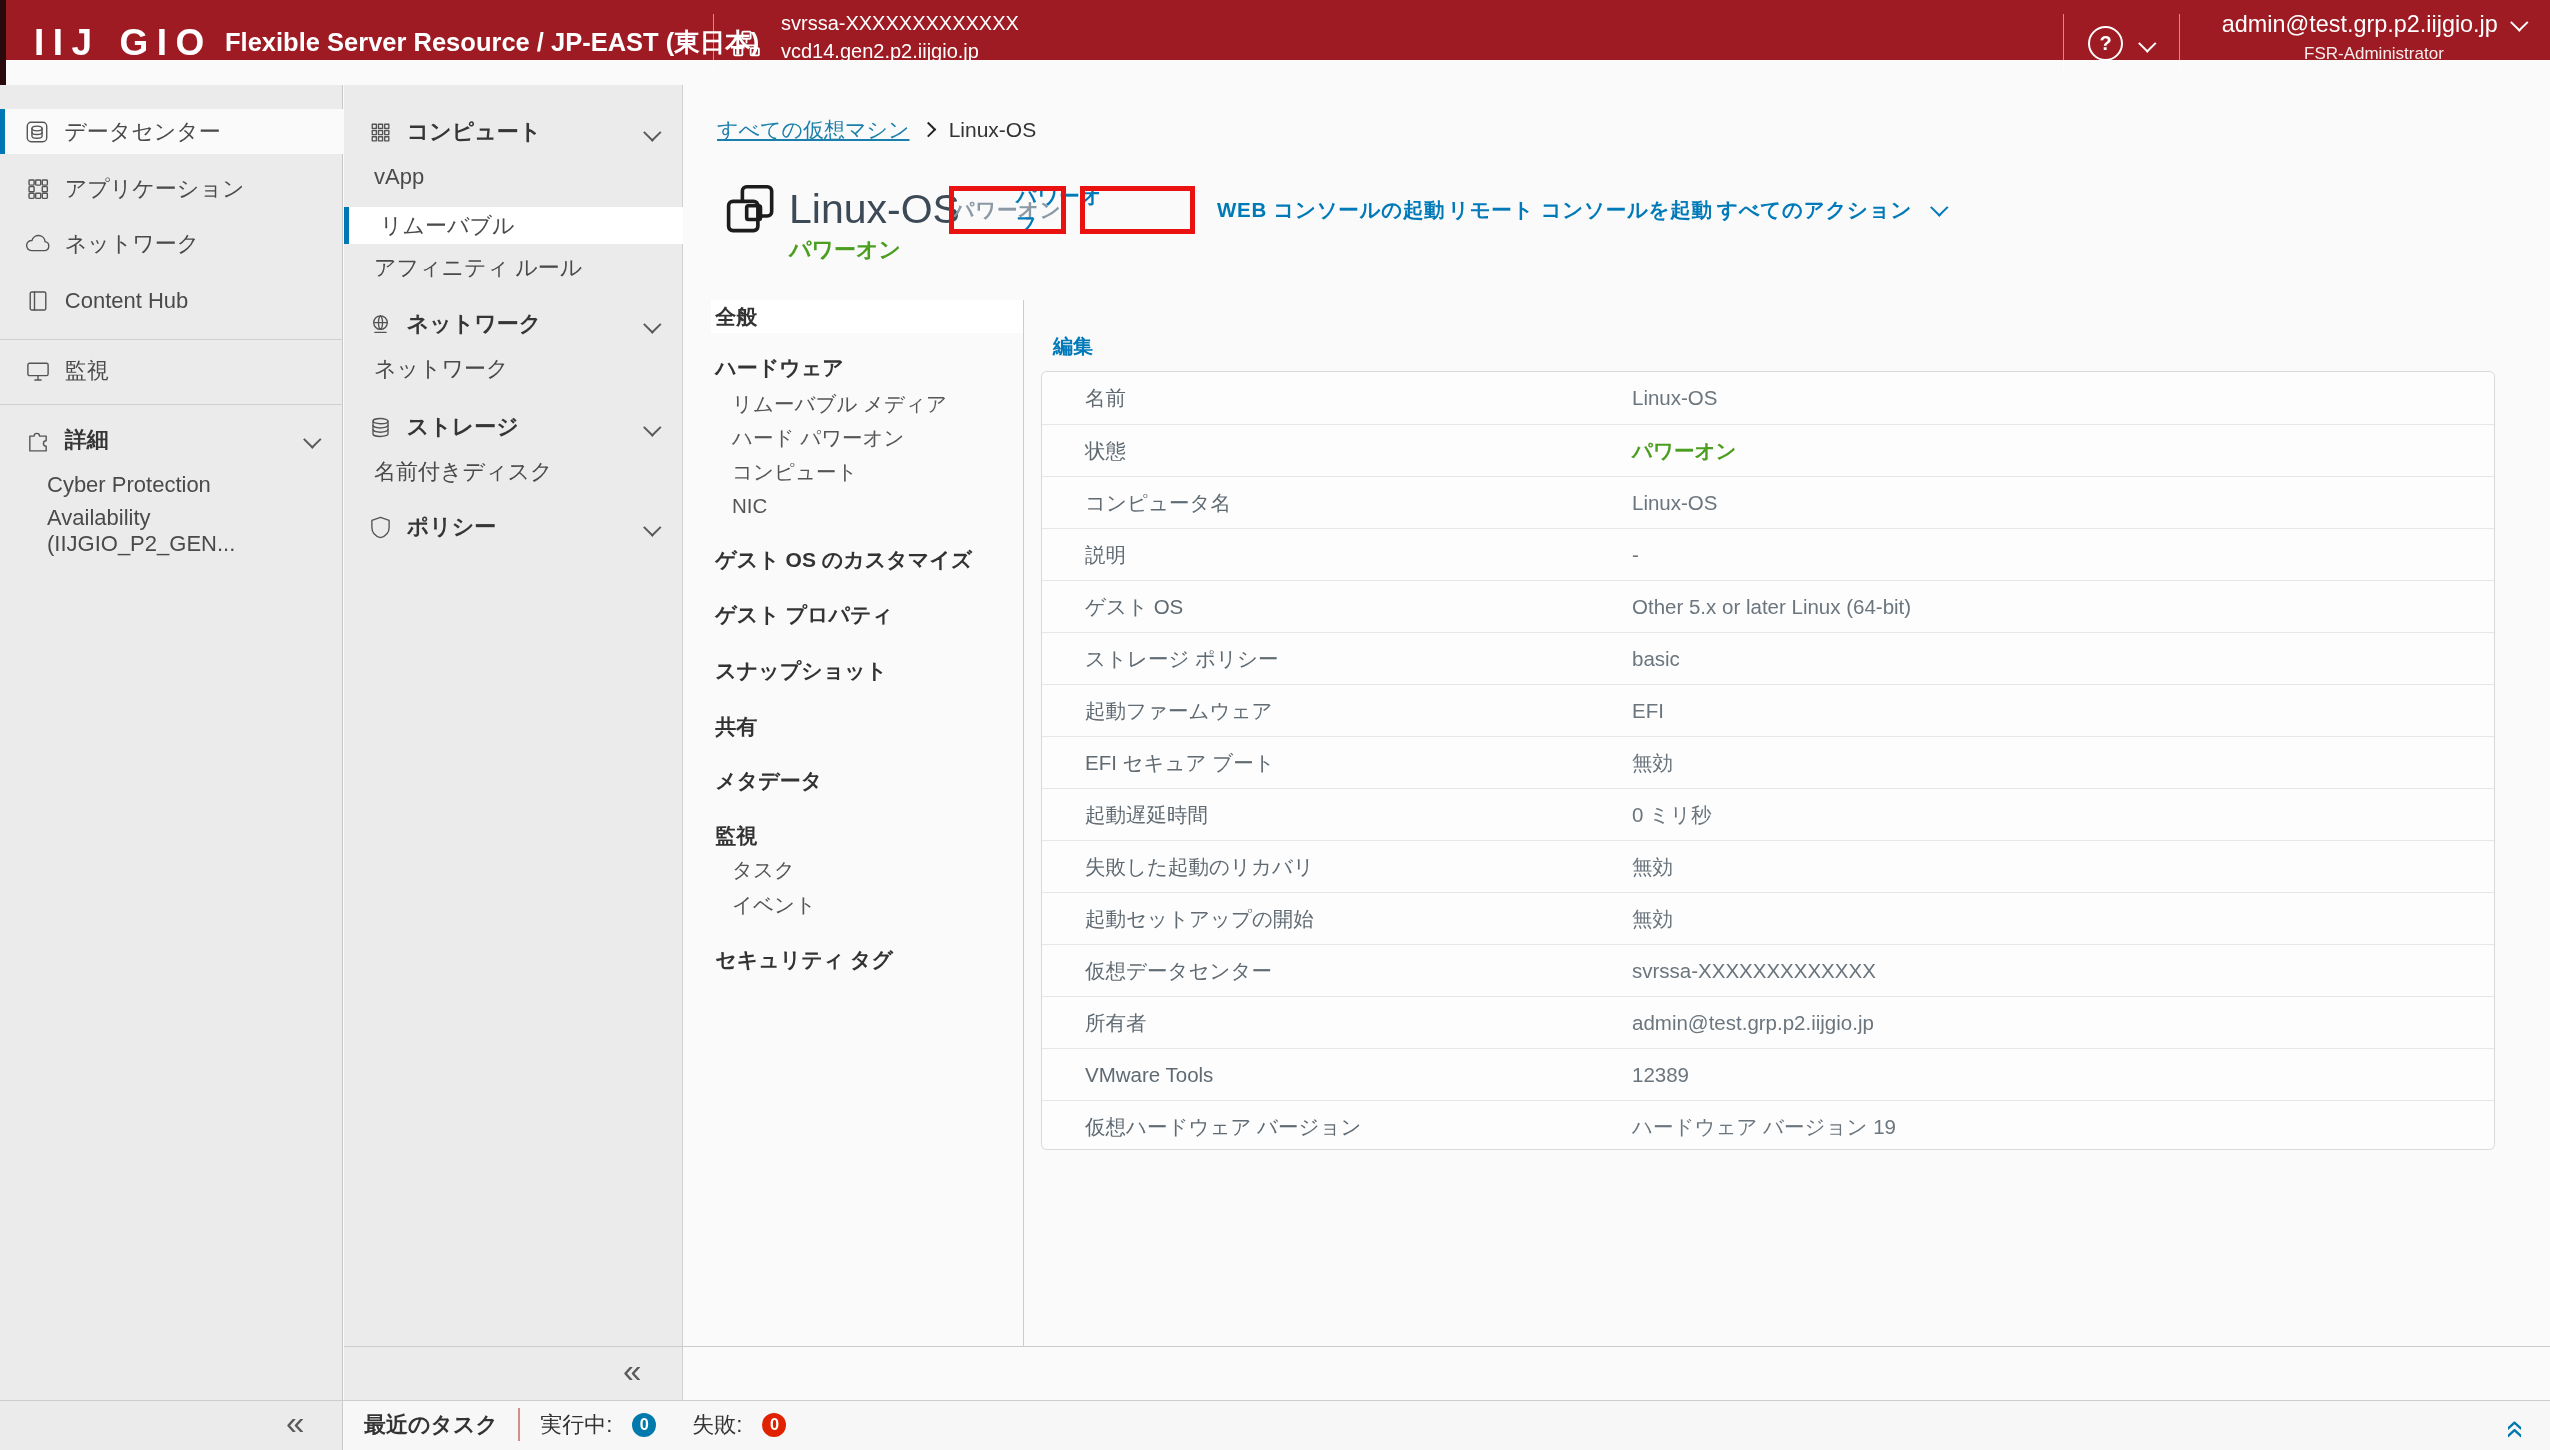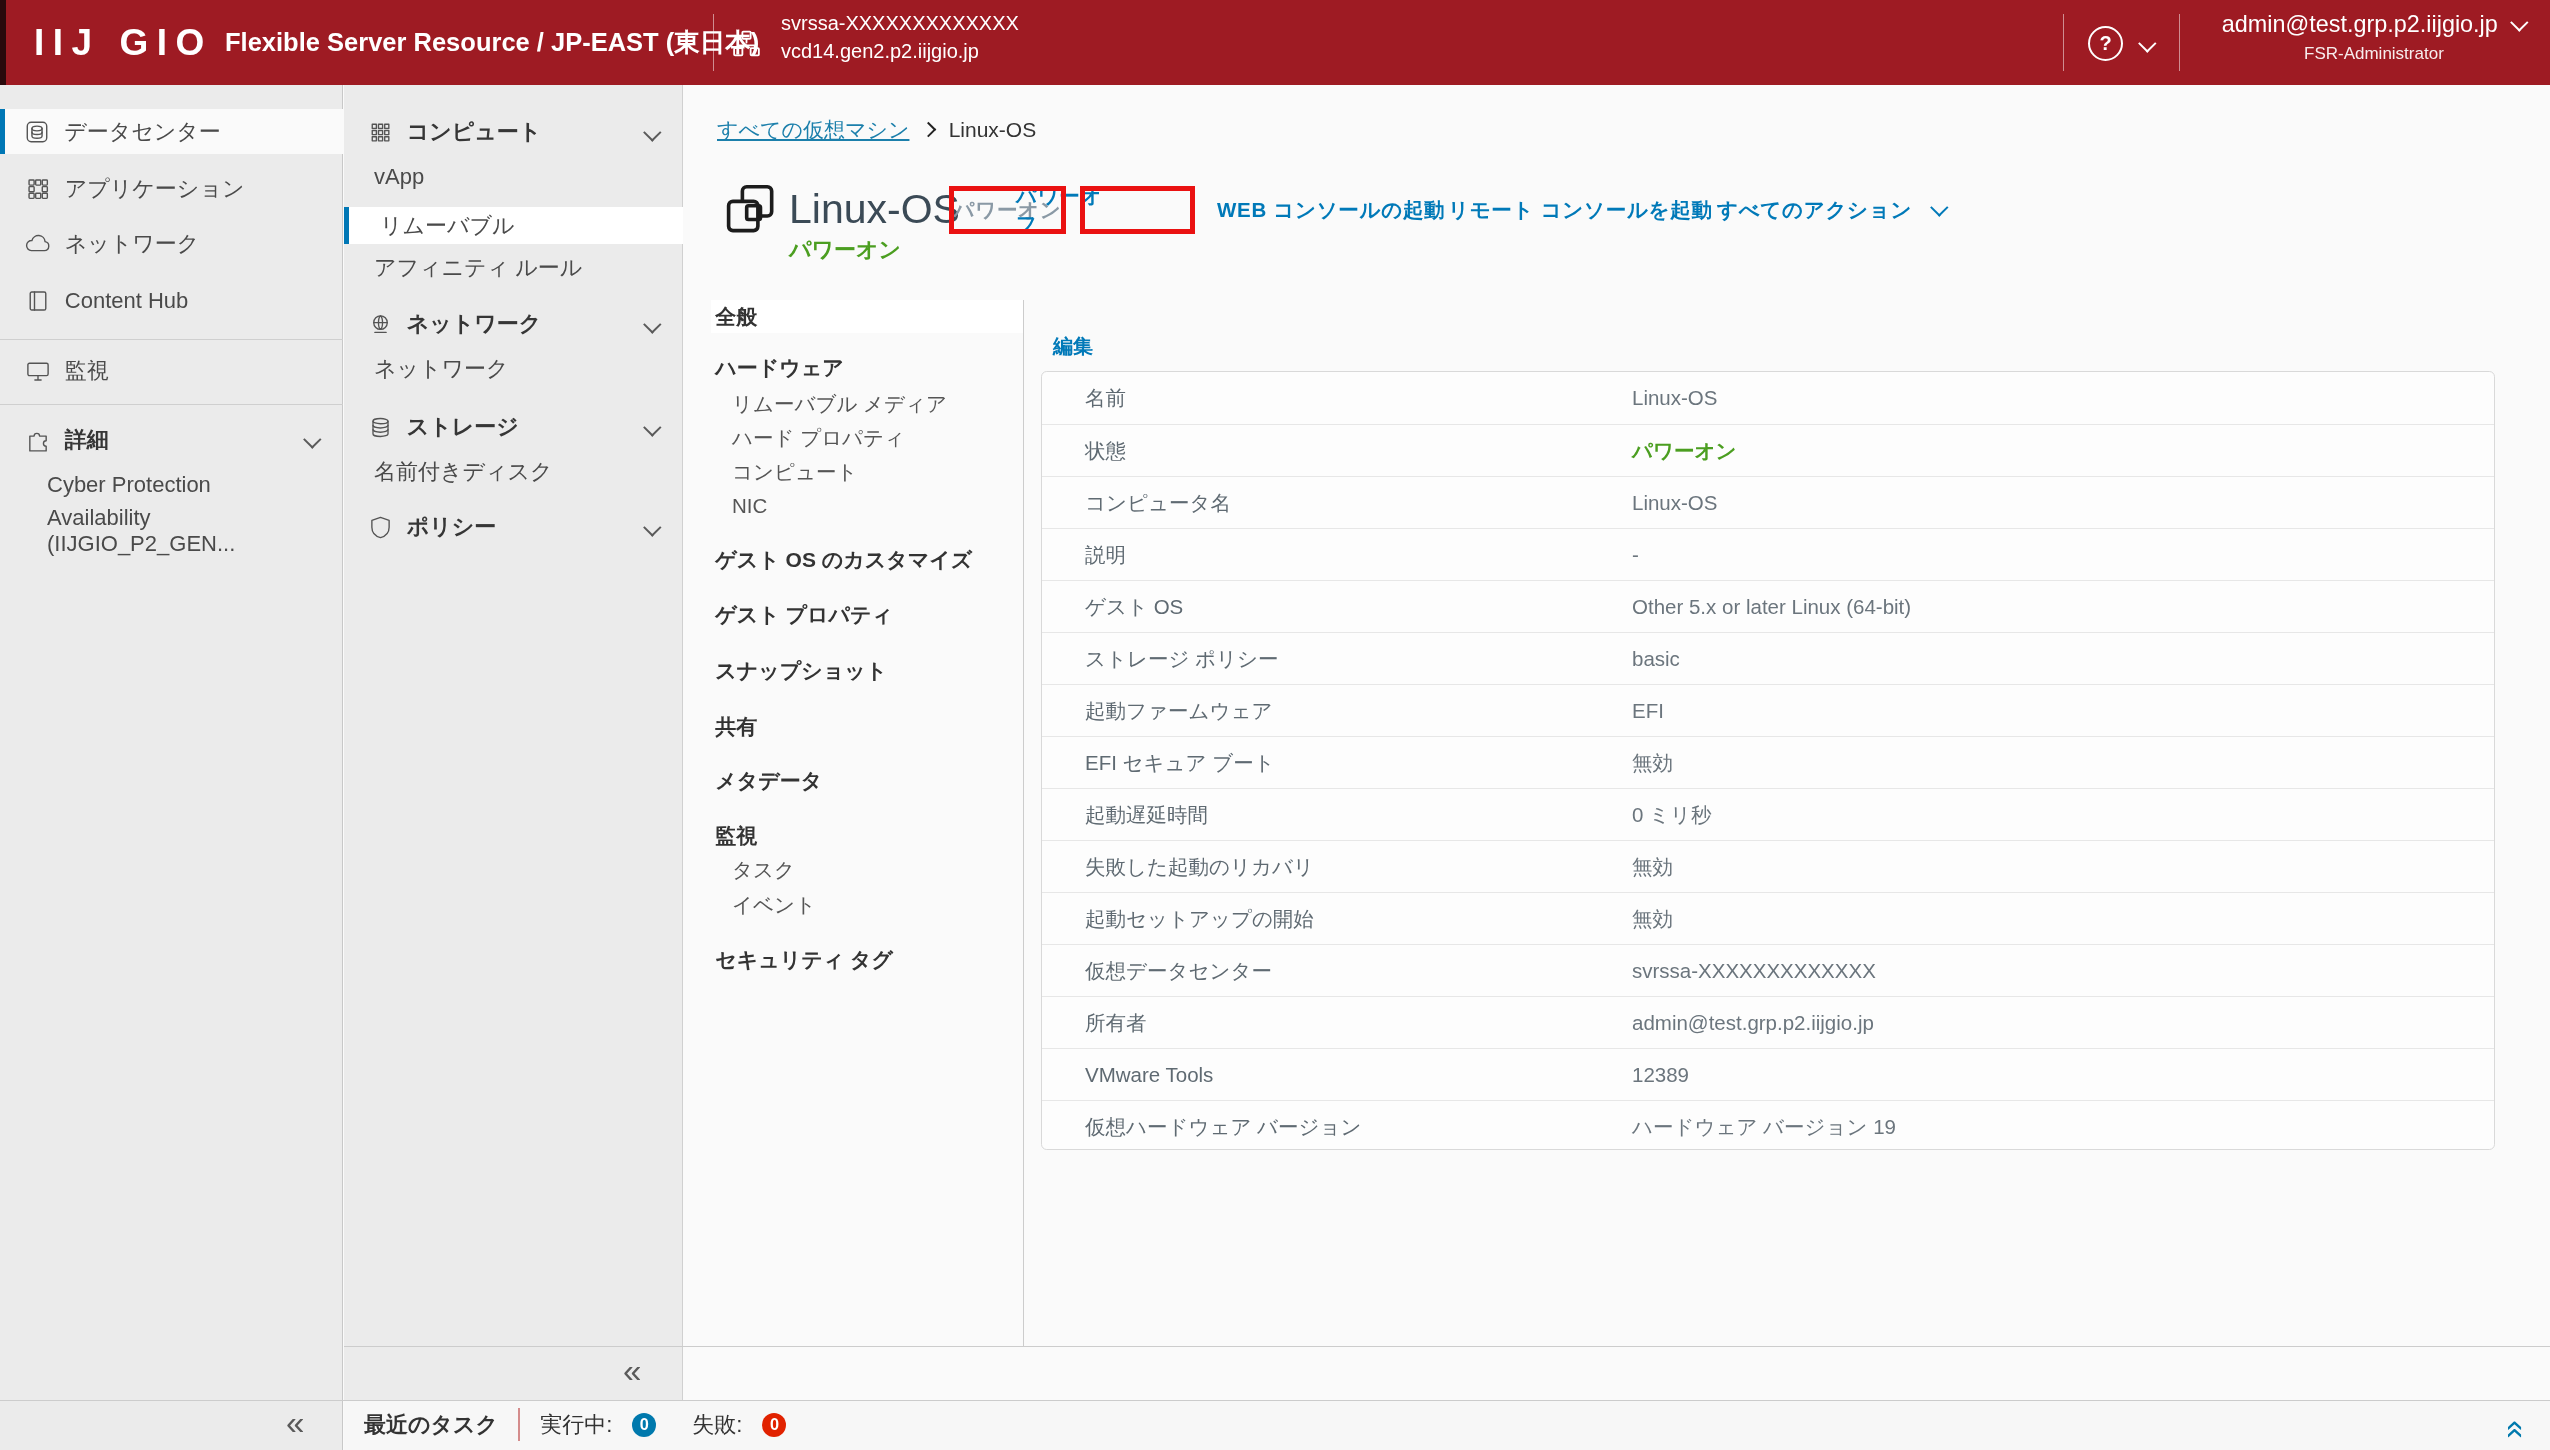--- a/index.html
+++ b/index.html
@@ -1,20 +1,20 @@
 <!DOCTYPE html>
 <html style="font-size:11.3px"><head>
 <meta charset="utf-8">
 <style>
   html,body{margin:0;padding:0}
   body{width:2550px;height:1451px;position:relative;overflow:hidden;
        font-family:"Liberation Sans","DejaVu Sans",sans-serif;background:#fafafa;color:#444}
   .abs{position:absolute}
   
-  .header{left:0;top:0;width:2550px;height:85px;background:#9e1b23;color:#fff}
+  .header{left:0;top:0;width:2550px;height:60px;background:#9e1b23;color:#fff}
   .hdr-edge{left:0;top:0;width:5.7px;height:85px;background:#2a090c}
   .logo{left:34px;top:0;height:85px;display:flex;align-items:center;
         font-size:37px;font-weight:700;letter-spacing:8.5px}
   .hdr-title{left:225px;top:0;height:85px;display:flex;align-items:center;font-size:25.5px;font-weight:600}
   .hsep{top:14px;width:1.4px;height:57px;background:rgba(255,255,255,.5)}
   .org-block{left:781px;top:9.2px;font-size:20px;line-height:28px}
   .org-block div{height:28px;display:flex;align-items:center}
   .help-circle{left:2088px;top:26px;width:31px;height:31px;border:2.1px solid #fff;border-radius:50%;
                display:flex;align-items:center;justify-content:center;font-size:20px;font-weight:600;color:#fff}
   .chev{width:10.6px;height:10.6px;border-right:2.1px solid currentColor;border-bottom:2.1px solid currentColor;
@@ -276,21 +276,21 @@
 <div class="abs actbtn" style="left:1717px">
   <span>すべてのアクション</span>
   <span class="chev" style="margin-left:21px;margin-top:-4.3px"></span>
 </div>
 
 <div class="abs vdivider"></div>
 
 <div class="abs navitem sel" style="top:300px;height:33px">全般</div>
 <div class="abs navitem head" style="top:352px">ハードウェア</div>
 <div class="abs navitem sub" style="top:388px">リムーバブル メディア</div>
-<div class="abs navitem sub" style="top:422px">ハード プロパティ</div>
+<div class="abs navitem sub" style="top:422px">ハード パワーオン</div>
 <div class="abs navitem sub" style="top:456px">コンピュート</div>
 <div class="abs navitem sub" style="top:490px">NIC</div>
 <div class="abs navitem head" style="top:544px">ゲスト OS のカスタマイズ</div>
 <div class="abs navitem head" style="top:599px">ゲスト プロパティ</div>
 <div class="abs navitem head" style="top:655px">スナップショット</div>
 <div class="abs navitem head" style="top:711px">共有</div>
 <div class="abs navitem head" style="top:765px">メタデータ</div>
 <div class="abs navitem head" style="top:820px">監視</div>
 <div class="abs navitem sub" style="top:854px">タスク</div>
 <div class="abs navitem sub" style="top:889px">イベント</div>

